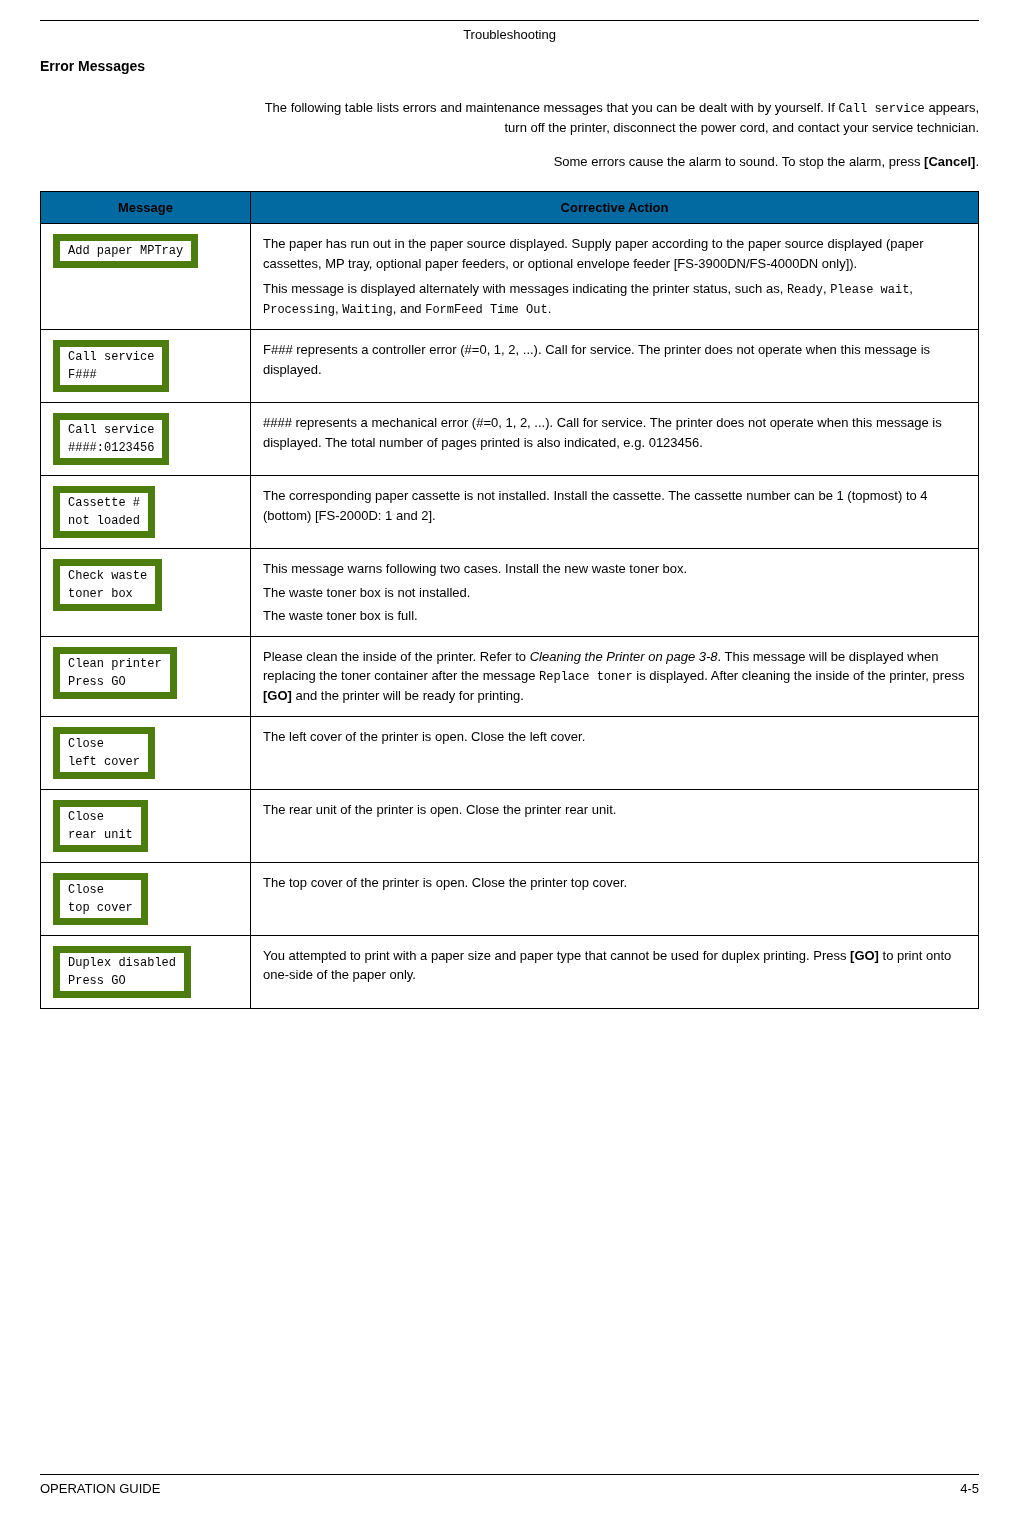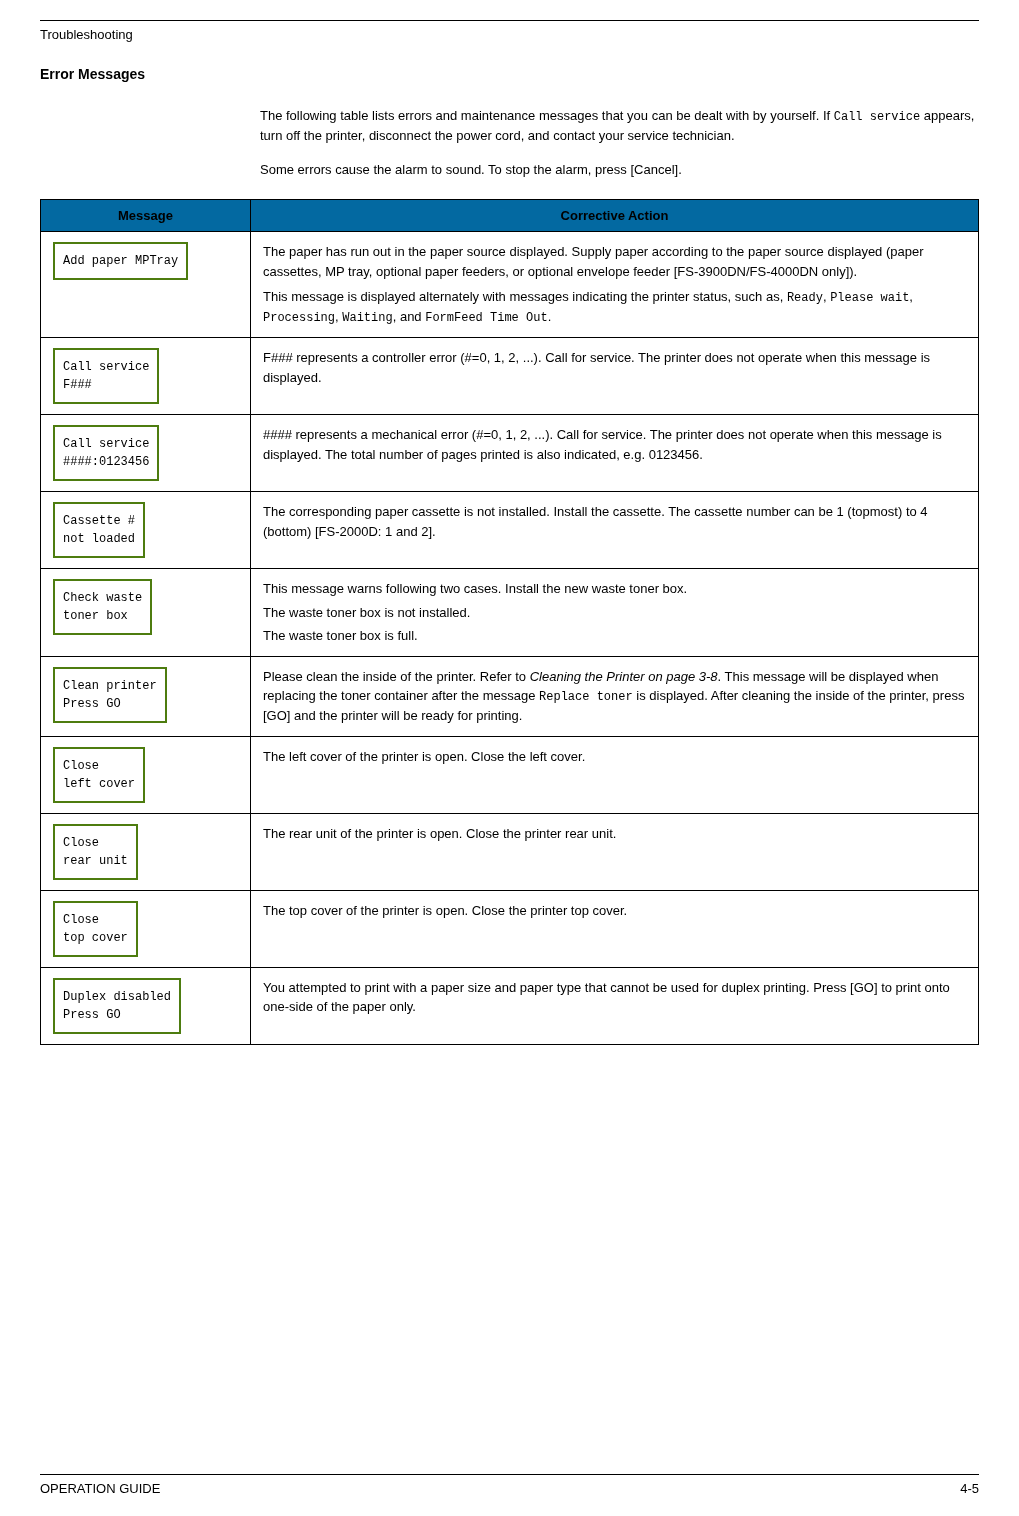--- a/index.html
+++ b/index.html
@@ -14,37 +14,38 @@
     }
     .page-container {
       padding: 20px 40px 60px 40px;
     }
     .header-rule {
       border: none;
       border-top: 1px solid #000;
       margin-bottom: 6px;
     }
     .page-header {
-      text-align: left;
+      text-align: center;
       font-size: 13px;
-      margin-bottom: 24px;
+      margin-bottom: 16px;
     }
     .section-title {
       font-size: 14px;
       font-weight: bold;
       margin-bottom: 24px;
     }
     .intro-block {
       margin-left: 220px;
       margin-bottom: 20px;
     }
     .intro-text {
       font-size: 13px;
       line-height: 1.5;
       margin-bottom: 14px;
+      text-align: right;
     }
     .cancel-bold { font-weight: bold; }
     
     table.error-table {
       width: 100%;
       border-collapse: collapse;
       margin-top: 10px;
     }
     table.error-table th {
       background: #0369a1;
@@ -63,33 +64,33 @@
     td.msg-cell {
       width: 210px;
       font-family: 'Courier New', Courier, monospace;
       font-size: 12px;
       background: #fff;
     }
     td.action-cell {
       font-size: 13px;
     }
     .msg-box {
-      border: 2px solid #4d7c0f;
-      padding: 8px 8px;
+      border: 7px solid #4d7c0f;
+      padding: 1px 8px;
       display: inline-block;
       font-family: 'Courier New', Courier, monospace;
       font-size: 12px;
       background: #fff;
       line-height: 1.5;
     }
     .code-inline {
       font-family: 'Courier New', Courier, monospace;
       font-size: 12px;
     }
-    .bold-inline { font-weight: normal; }
+    .bold-inline { font-weight: bold; }
     .italic-inline { font-style: italic; margin-top: 18px; }
     .page-footer {
       position: absolute;
       bottom: 20px;
       left: 40px;
       right: 40px;
       display: flex;
       justify-content: space-between;
       align-items: center;
       border-top: 1px solid #000;

